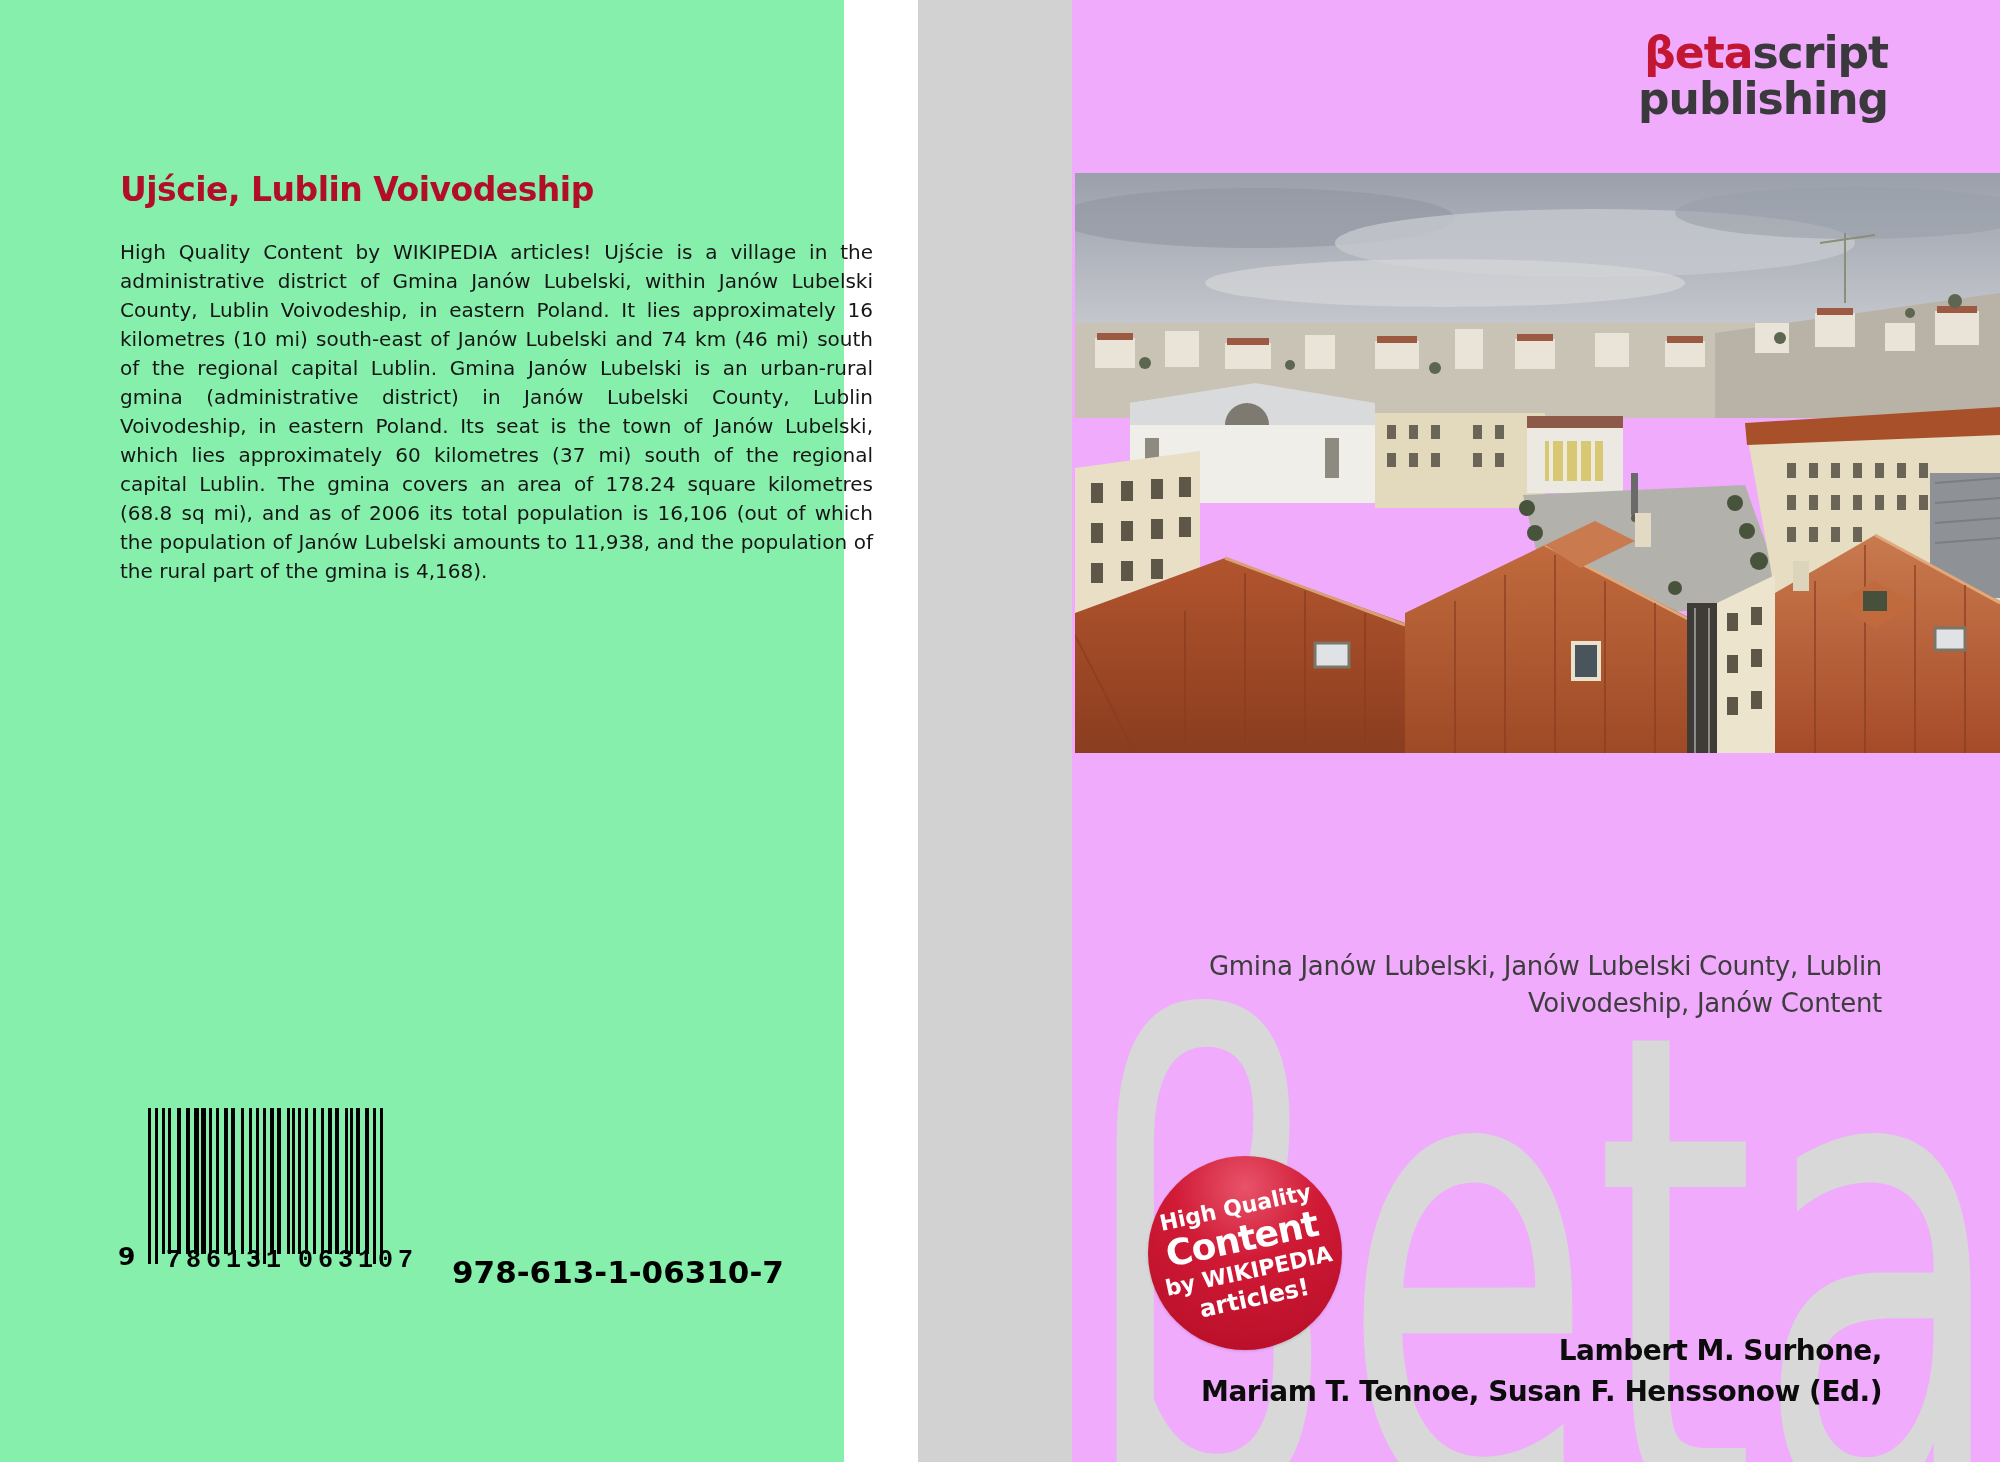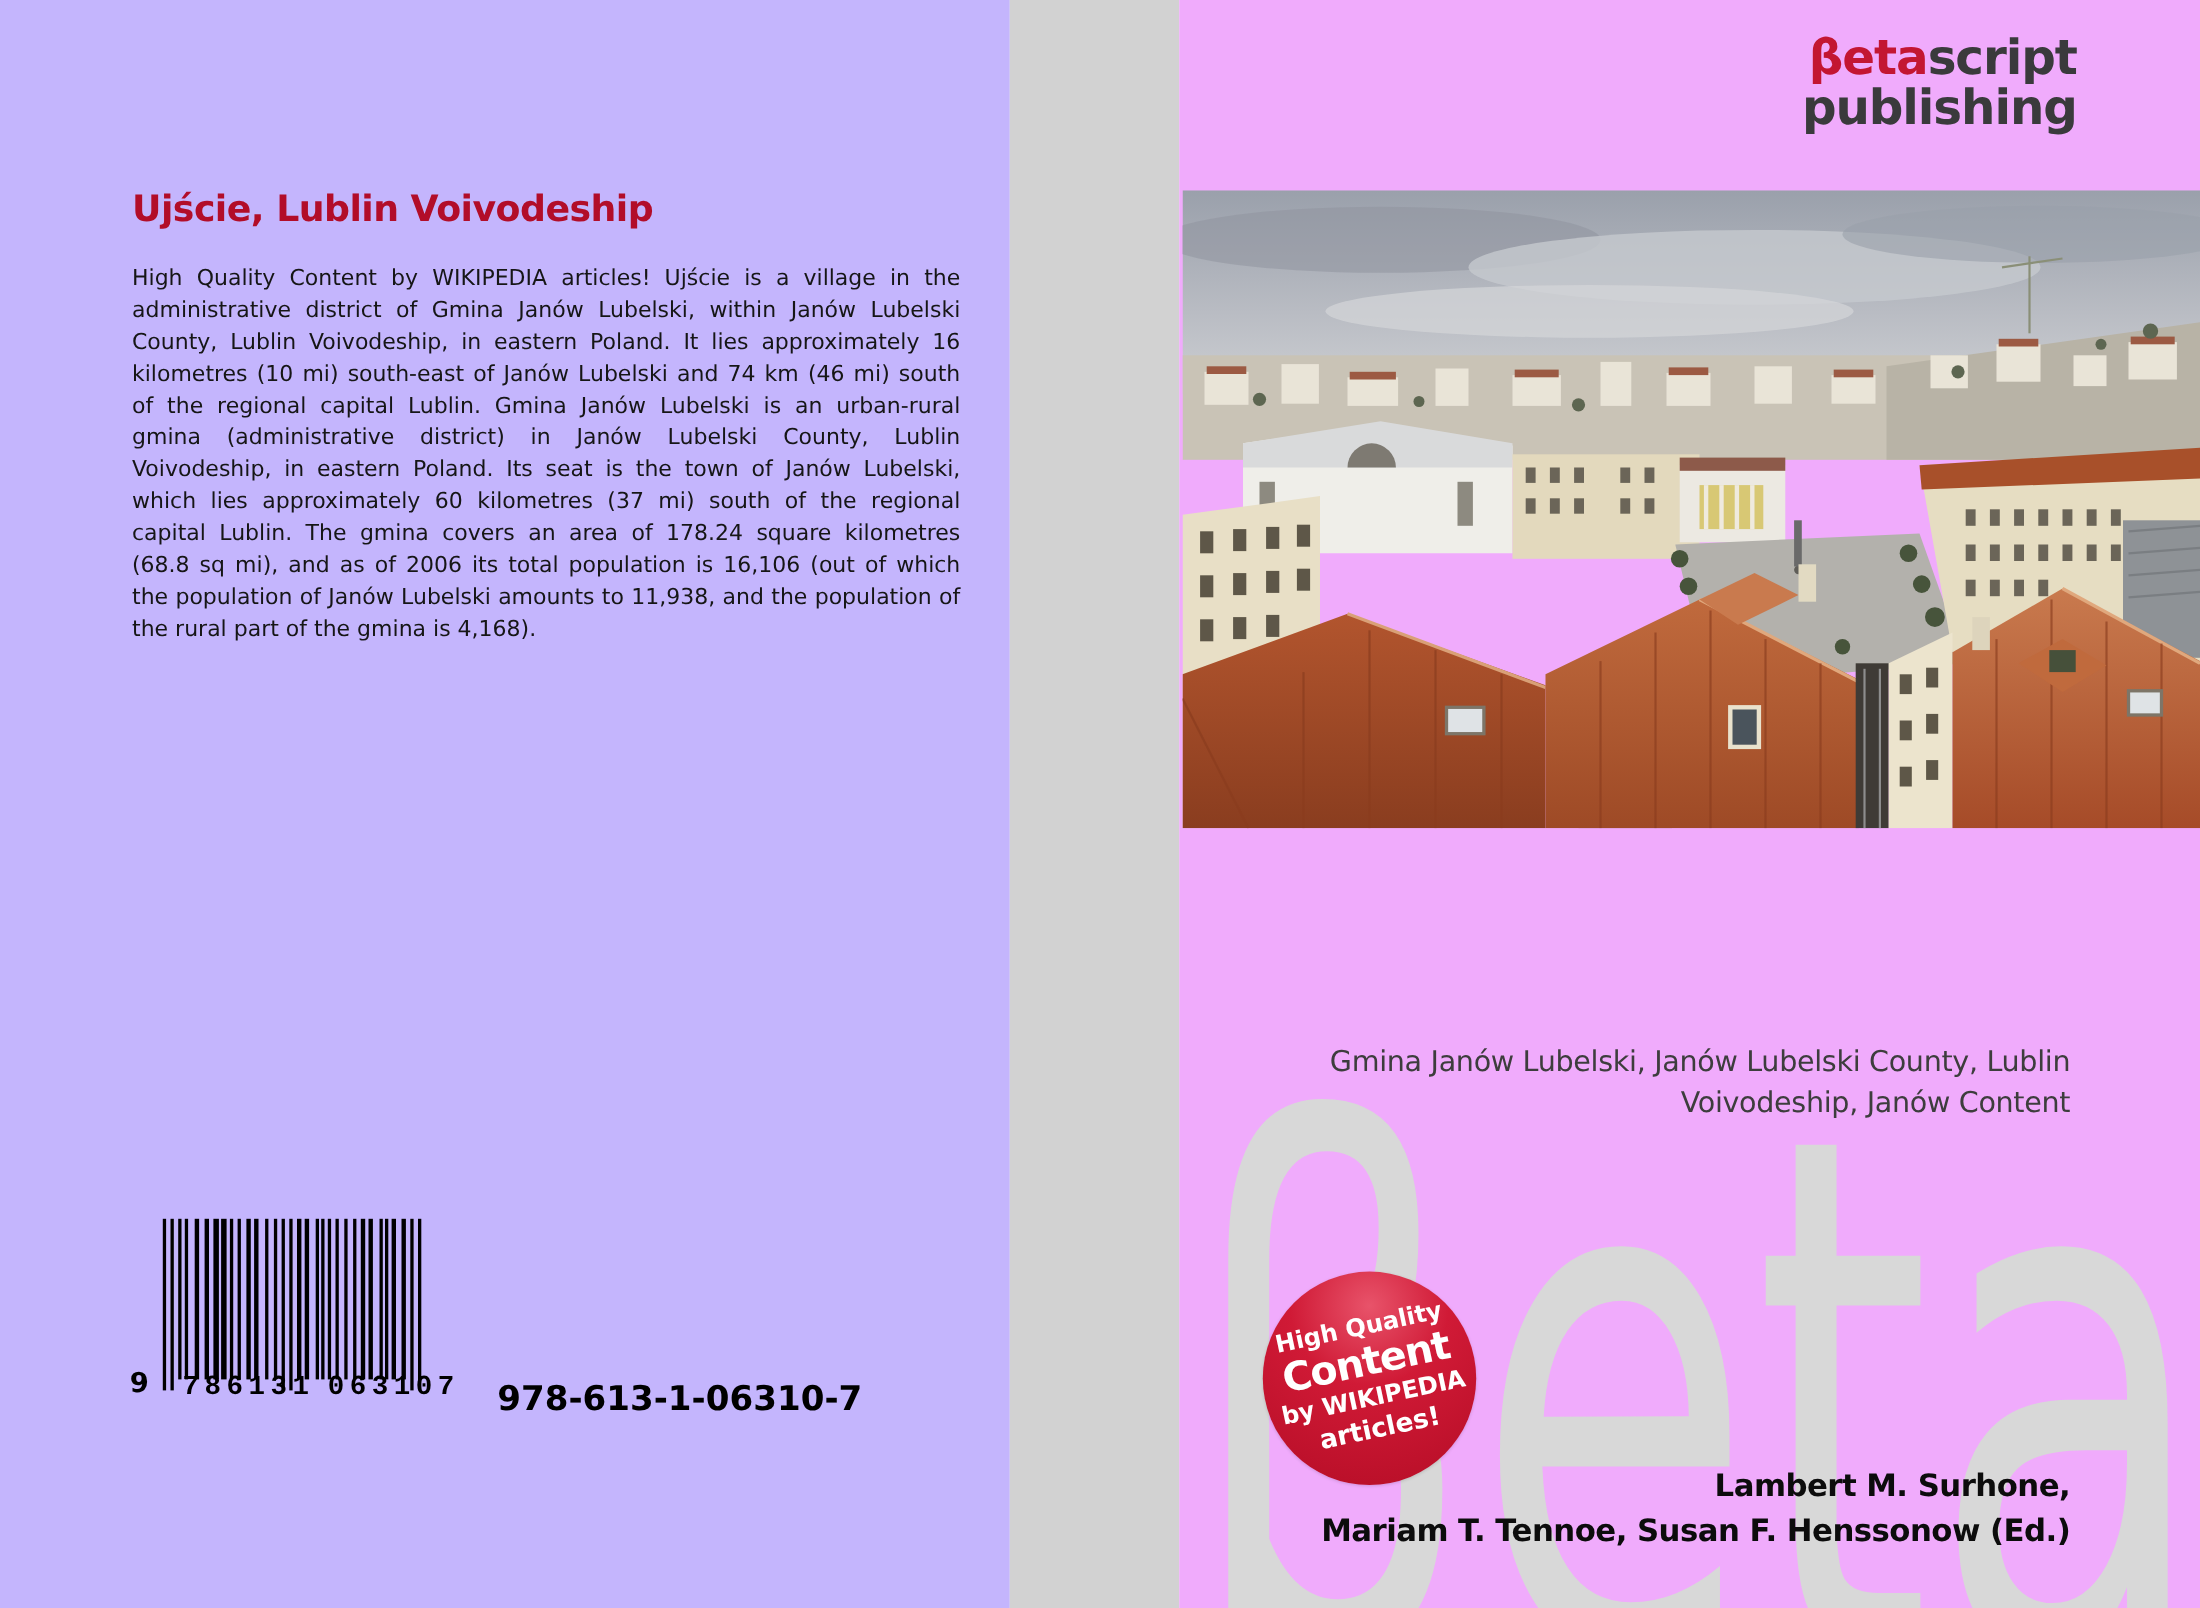--- a/index.html
+++ b/index.html
@@ -2,21 +2,21 @@
 <html><head>
 <meta charset="utf-8">
 <style>
   html,body{margin:0;padding:0;}
   body{
     width:2000px;height:1462px;position:relative;background:#ffffff;
     font-family:"DejaVu Sans","Liberation Sans",sans-serif;
     overflow:hidden;color:#141414;
   }
   
-  .left-page{position:absolute;left:0;top:0;width:918px;height:1462px;background:#c4b5fd;}
+  .left-page{position:absolute;left:0;top:0;width:844px;height:1462px;background:#86efac;}
   .left-title{
     position:absolute;left:120px;top:170px;
     font-size:33px;font-weight:bold;letter-spacing:-0.5px;color:#b20d29;white-space:nowrap;
   }
   .left-body{
     position:absolute;left:120px;top:238px;width:753px;
     font-size:20px;line-height:29px;text-align:justify;color:#161616;
   }
   .barcode{position:absolute;left:148px;top:1108px;width:300px;height:190px;}
   .bc-bars{display:inline-flex;align-items:flex-start;height:156px;}

